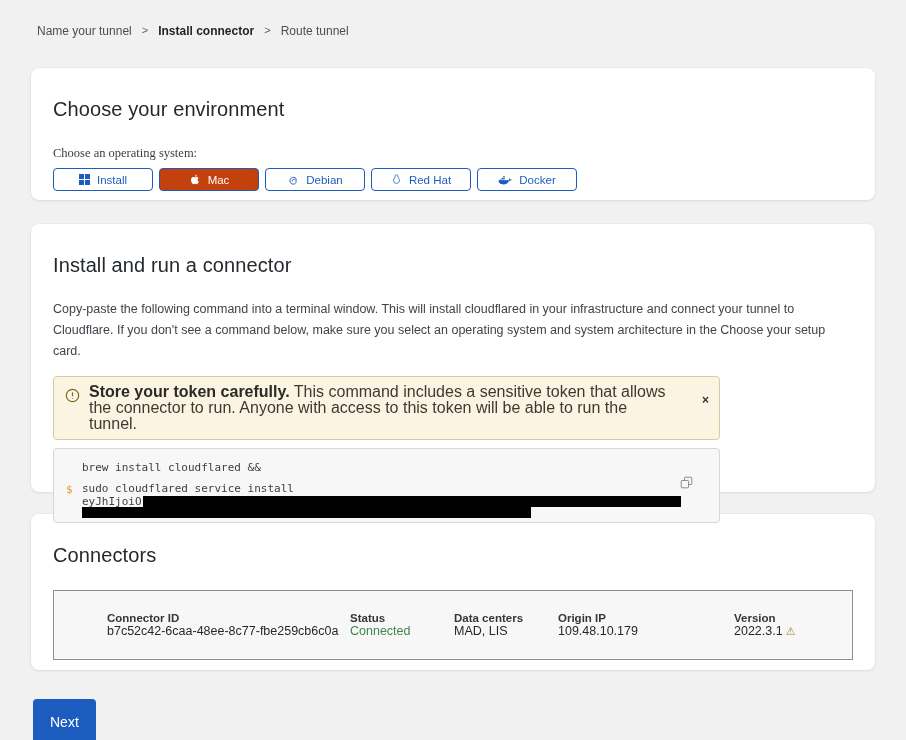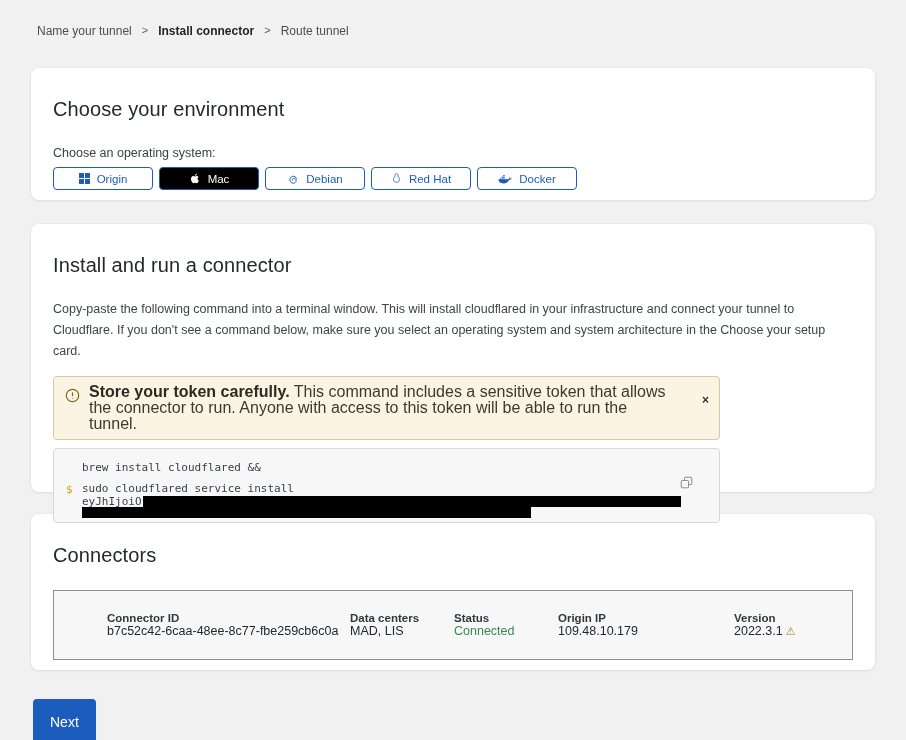--- a/index.html
+++ b/index.html
@@ -38,38 +38,38 @@
   .card-3 { margin-top: 22px; height: 156px; }
 
   .card-title {
     font-size: 20px;
     font-weight: normal;
     color: #24292e;
     letter-spacing: 0.1px;
   }
 
   
-  .os-label { margin-top: 25px; font-size: 12.5px; color: #3c4046; }
+  .os-label { margin-top: 25px; font-size: 12.5px; color: #3c4046; font-family: Liberation Serif, serif; }
   .os-row { margin-top: 7px; display: flex; gap: 6px; }
   .os-btn {
     width: 100px;
     height: 23px;
     border: 1px solid #1d5cbf;
     border-radius: 4px;
     background: #fff;
     color: #1d5cbf;
     font-family: "Liberation Sans", sans-serif;
     font-size: 11.5px;
     display: flex;
     align-items: center;
     justify-content: center;
     gap: 7px;
     cursor: pointer;
   }
-  .os-btn.selected { background: #000000; color: #fff; }
+  .os-btn.selected { background: #c2410c; color: #fff; }
   .os-btn svg { display: block; }
 
   .win-icon { display: grid; grid-template-columns: 5px 5px; grid-template-rows: 5px 5px; gap: 1px; }
   .win-icon span { background: #1d5cbf; }
 
   
   .desc {
     margin-top: 22px;
     font-size: 12.5px;
     line-height: 21px;
@@ -203,21 +203,21 @@
   <div class="os-label">Choose an operating system:</div>
   <div class="os-row">
 
     <button class="os-btn">
       <span class="win-icon">
           <span></span>
           <span></span>
           <span></span>
           <span></span>
         </span>
-      <span>Origin</span>
+      <span>Install</span>
     </button>
 
     <button class="os-btn selected">
       <svg width="12" height="13" viewBox="0 0 24 24" fill="#ffffff">
           <path d="M17.1 12.6c0-2.5 2-3.7 2.1-3.8-1.1-1.7-2.9-1.9-3.5-1.9-1.5-.2-2.9.9-3.7.9-.8 0-1.9-.9-3.2-.9-1.6 0-3.1 1-4 2.4-1.7 2.9-.4 7.2 1.2 9.6.8 1.2 1.8 2.5 3 2.4 1.2 0 1.7-.8 3.1-.8 1.4 0 1.9.8 3.2.8 1.3 0 2.2-1.2 3-2.4.9-1.4 1.3-2.7 1.3-2.8-.1 0-2.5-1-2.5-3.5zM14.7 5.3c.7-.8 1.1-1.9 1-3-1 0-2.1.7-2.8 1.5-.6.7-1.2 1.9-1 2.9 1.1.1 2.2-.6 2.8-1.4z"></path>
         </svg>
       <span>Mac</span>
     </button>
 
     <button class="os-btn">
@@ -282,28 +282,28 @@
 
 
 <section class="card card-3">
   <h2 class="card-title">Connectors</h2>
 
   <div class="conn-table">
     <div class="conn-col col-id">
       <span class="hdr">Connector ID</span>
       <span class="val">b7c52c42-6caa-48ee-8c77-fbe259cb6c0a</span>
     </div>
+    <div class="conn-col col-status">
+      <span class="hdr">Status</span>
+      <span class="val connected">Connected</span>
+    </div>
     <div class="conn-col col-dc">
       <span class="hdr">Data centers</span>
       <span class="val">MAD, LIS</span>
     </div>
-    <div class="conn-col col-status">
-      <span class="hdr">Status</span>
-      <span class="val connected">Connected</span>
-    </div>
     <div class="conn-col col-ip">
       <span class="hdr">Origin IP</span>
       <span class="val">109.48.10.179</span>
     </div>
     <div class="conn-col col-ver">
       <span class="hdr">Version</span>
       <span class="val"><span>2022.3.1</span><span class="warn-tri">⚠</span></span>
     </div>
   </div>
 </section>

